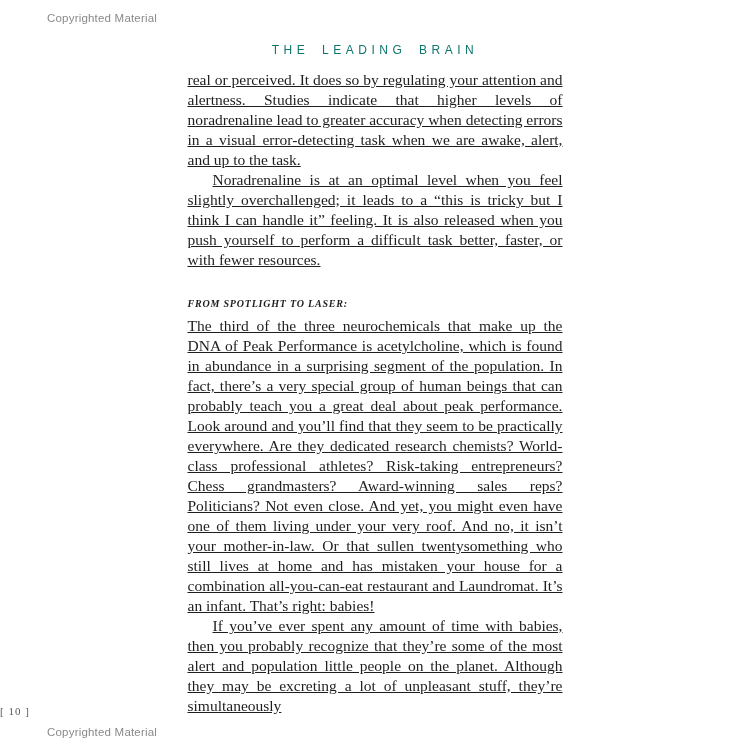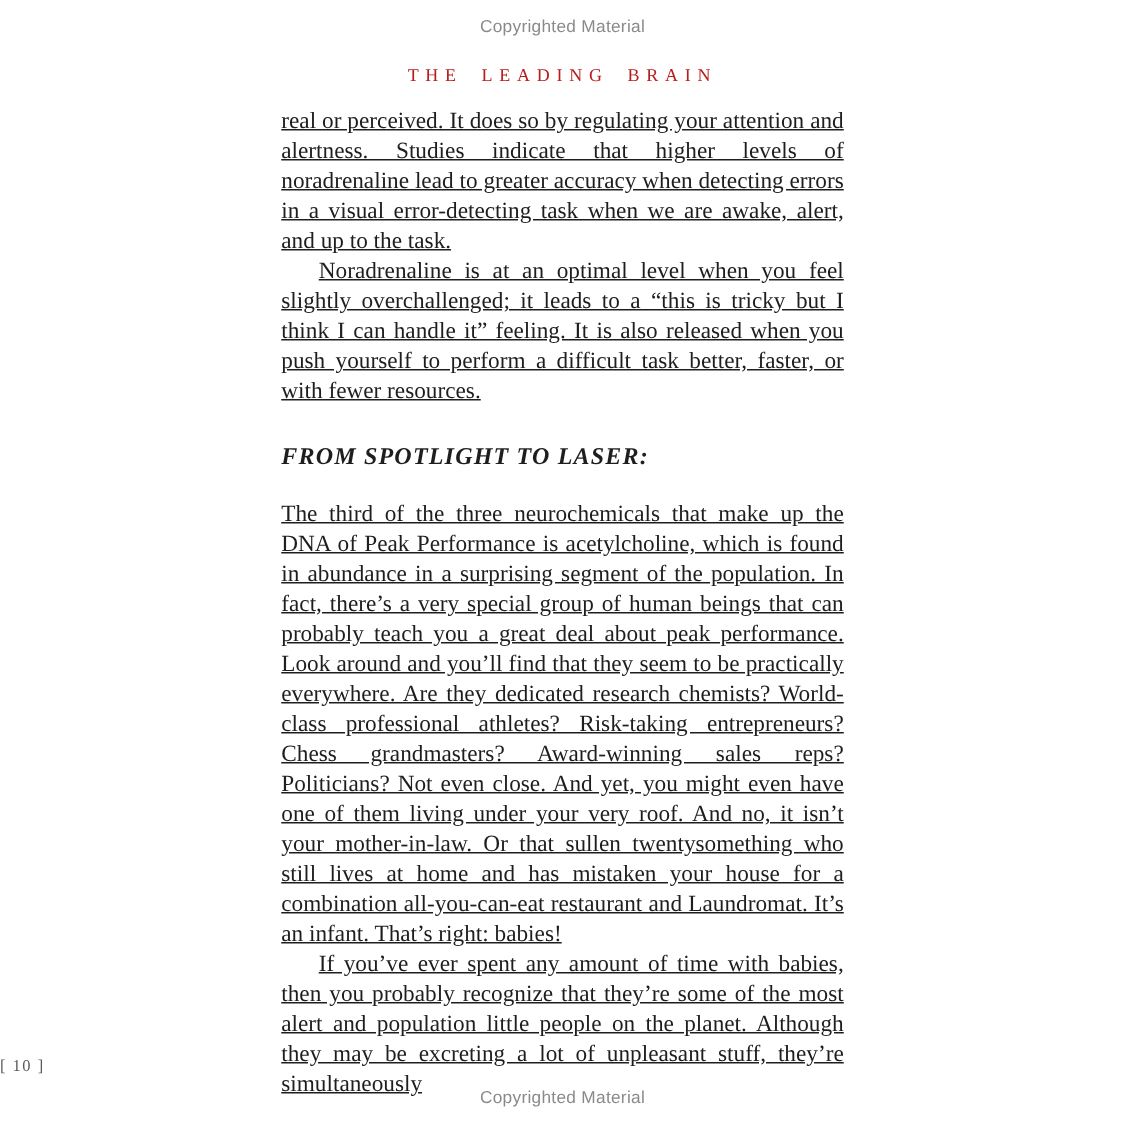--- a/index.html
+++ b/index.html
@@ -11,34 +11,35 @@
     overflow: hidden;
   }
   .page {
     position: relative;
     width: 750px;
     height: 750px;
     background: #ffffff;
     font-family: "Liberation Serif", serif;
   }
   .copyright-notice {
-    text-align: center;
+    text-align: left;
     font-family: "Liberation Sans", sans-serif;
     font-size: 11.5px;
     color: #8a8a8a;
     letter-spacing: 0.2px;
+    padding-left: 47px;
   }
   .copyright-top {
     padding-top: 12px;
   }
   .running-head {
     text-align: center;
-    font-family: Liberation Serif, serif;
+    font-family: Liberation Sans, sans-serif;
     font-size: 12px;
-    color: #b91c1c;
+    color: #0f766e;
     letter-spacing: 4.5px;
     word-spacing: 5px;
     margin-top: 19px;
   }
   .text-block {
     width: 375px;
     margin: 13px auto 0 auto;
     font-size: 15.5px;
     line-height: 20px;
     color: #1e1e1e;
@@ -47,24 +48,24 @@
   .text-block p {
     margin: 0;
     padding: 0;
     text-decoration: underline;
   }
   .text-block p.indent {
     text-indent: 25px;
   }
   .section-heading {
     margin-top: 23px;
-    margin-bottom: 18px;
+    margin-bottom: 2px;
     font-style: italic;
     font-weight: bold;
-    font-size: 16px;
+    font-size: 10px;
     line-height: 21px;
     letter-spacing: 0.8px;
     color: #1e1e1e;
     text-align: left;
   }
   .section-heading span {
     display: block;
   }
   .page-footer {
     position: absolute;

